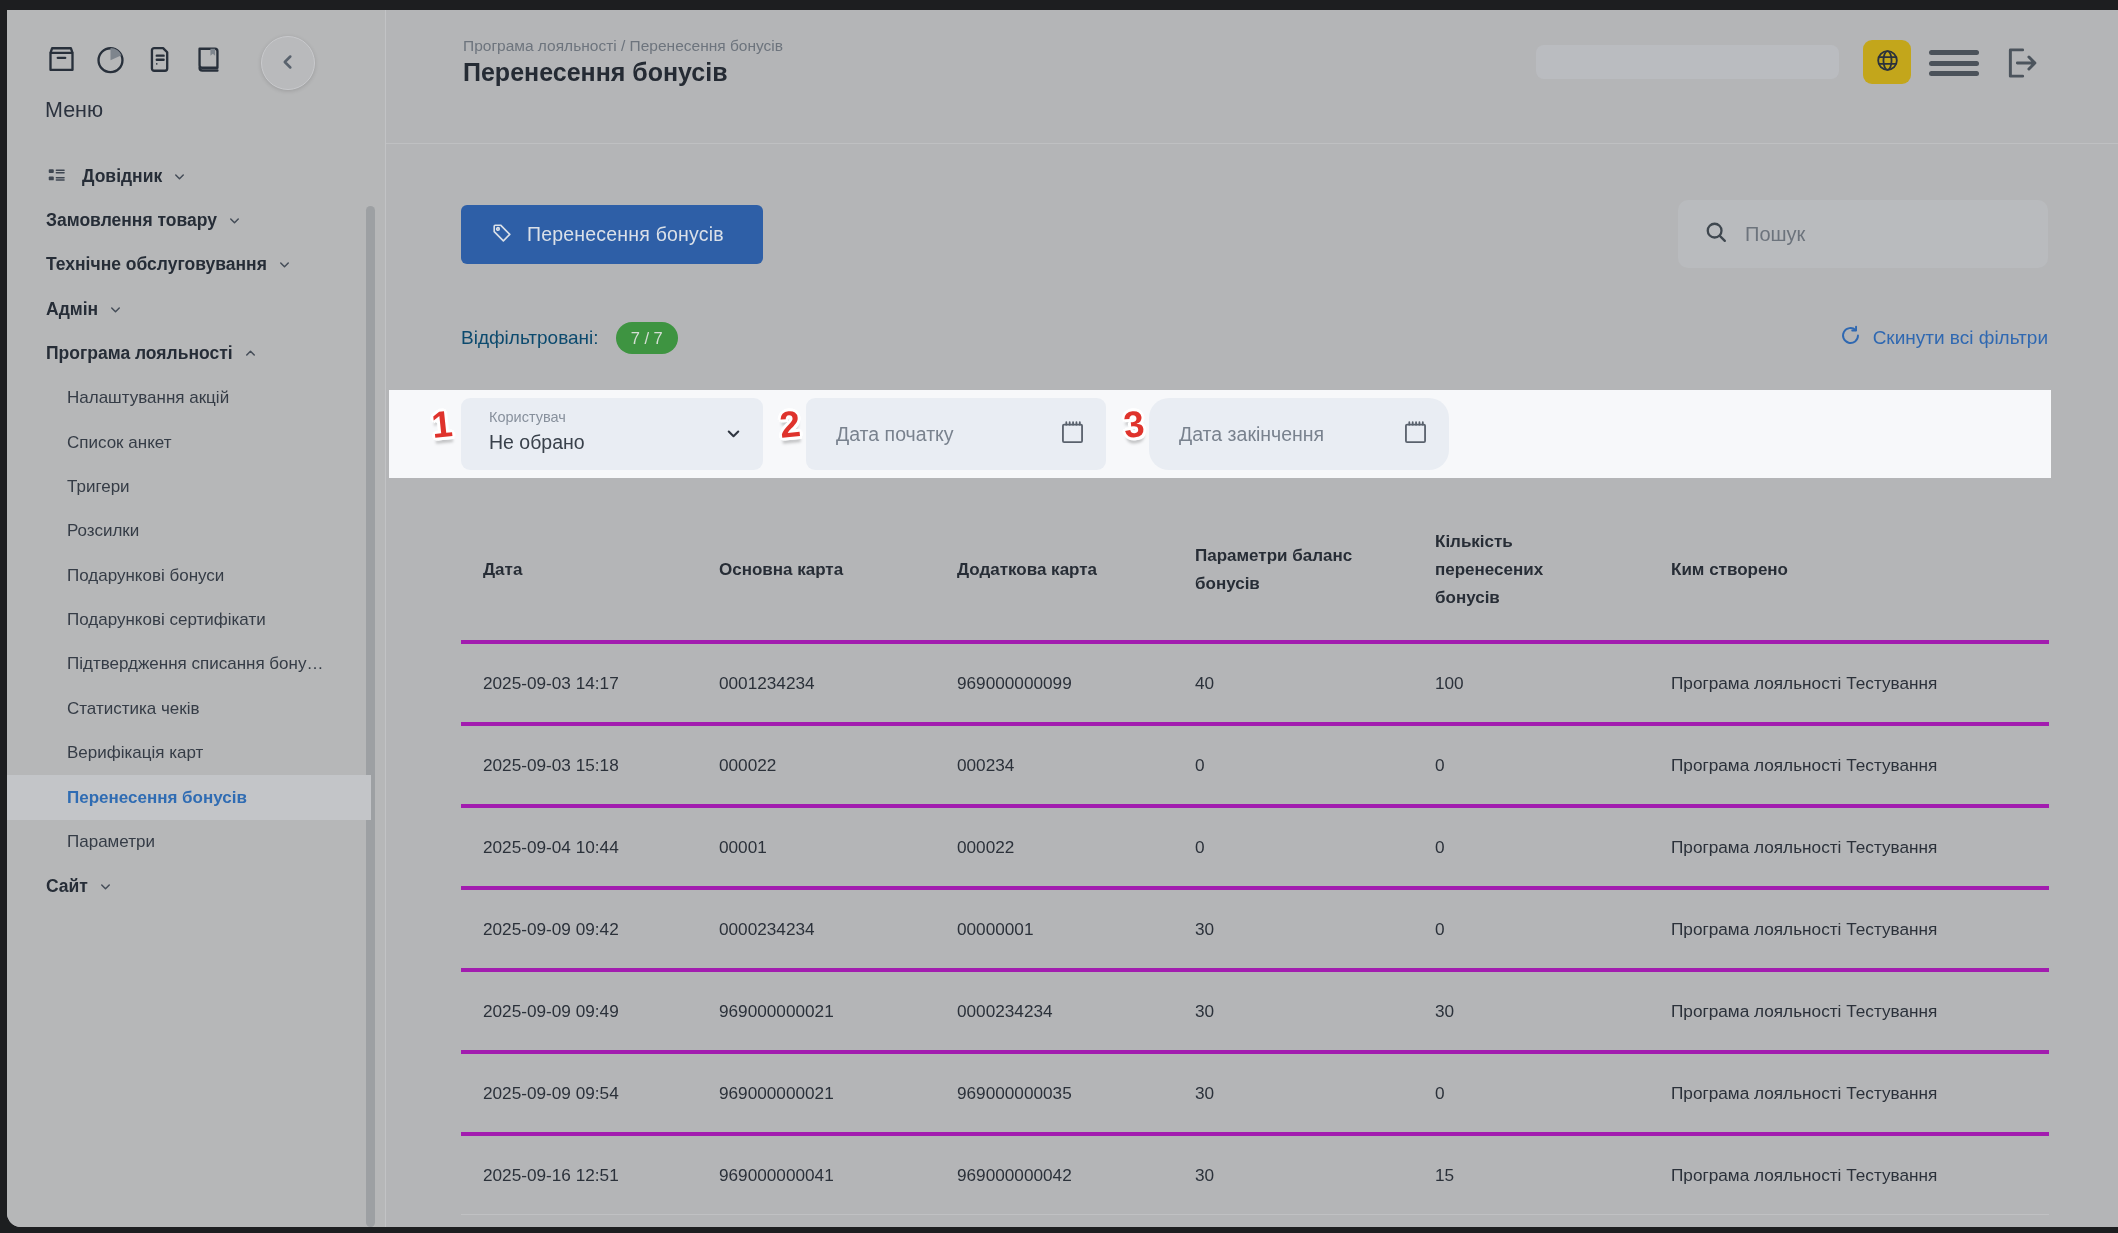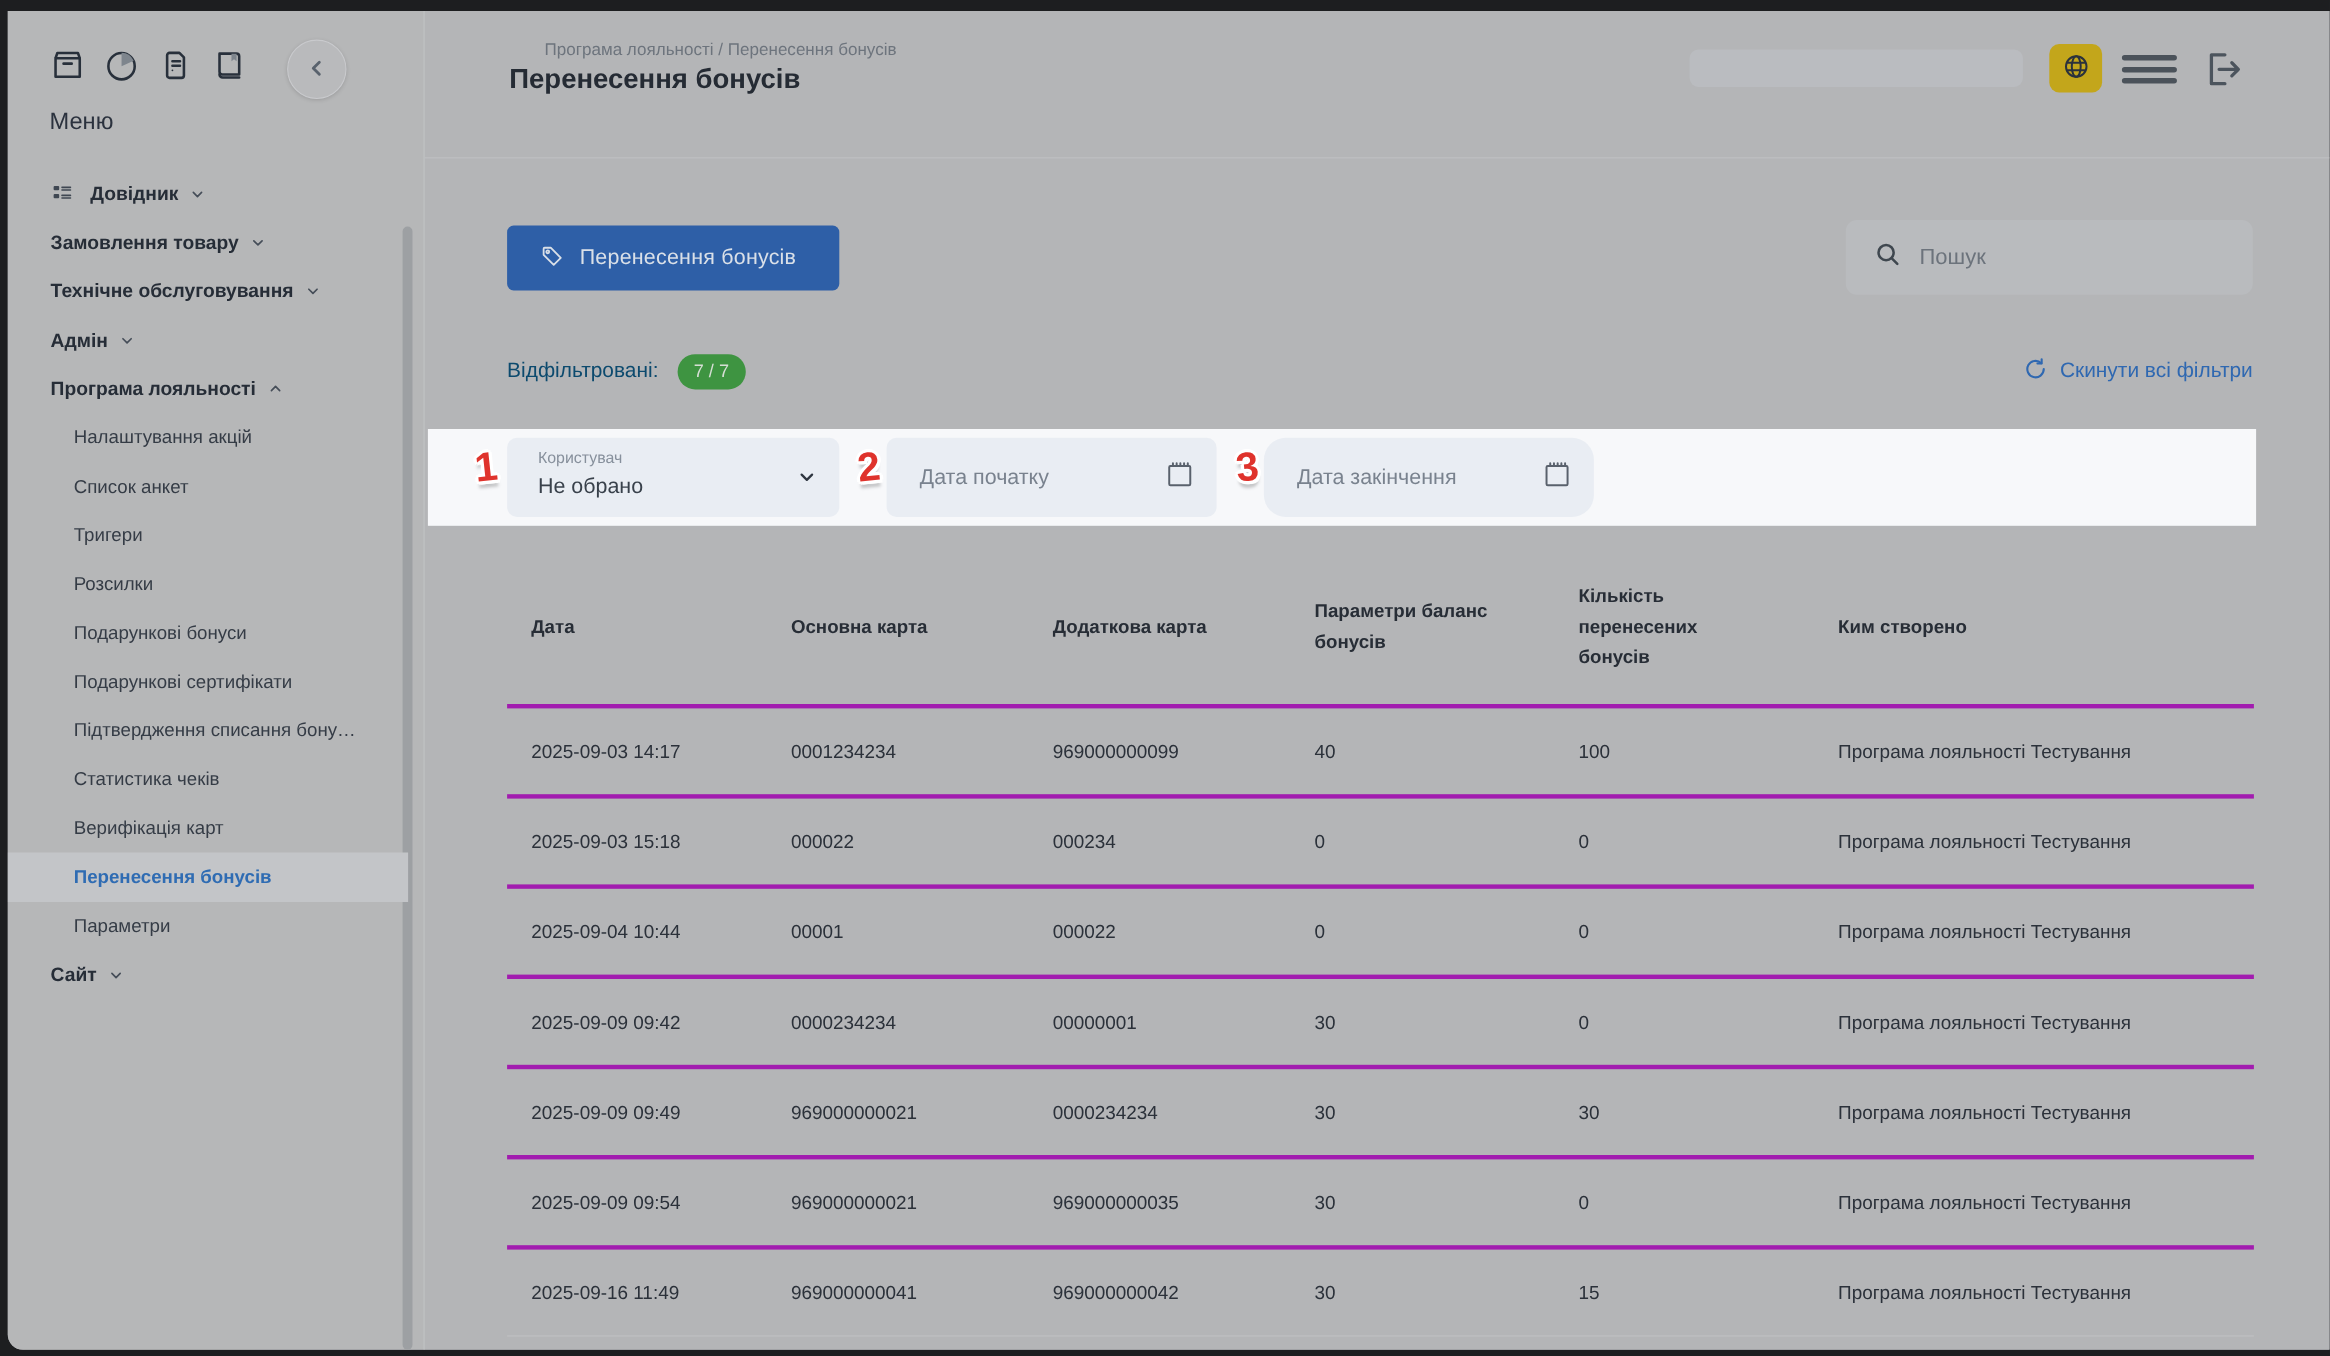--- a/index.html
+++ b/index.html
@@ -23,21 +23,21 @@
   .nav-sub.active{background:#c3c5c8;color:#2f6cb3;font-weight:bold;margin-right:-8px;}
   .chev{display:flex;color:#454d58;}
 
   
   .collapse-btn{position:absolute;left:254px;top:26px;width:54px;height:54px;border-radius:50%;
     background:#b9babc;border:1px solid #c9cacd;display:flex;align-items:center;justify-content:center;
     box-shadow:0 1px 4px rgba(0,0,0,.15);padding:0;cursor:pointer;}
 
   
   .main{position:absolute;left:378px;top:0;right:0;bottom:0;background:#b4b5b7;border-left:1px solid #c2c3c5;}
-  .breadcrumb{position:absolute;left:77px;top:27px;font-size:15.5px;color:#6d747d;margin-left:32px;}
+  .breadcrumb{position:absolute;left:77px;top:27px;font-size:15.5px;color:#6d747d;}
   .page-title{position:absolute;left:77px;top:48px;font-size:25px;font-weight:bold;color:#252b34;}
   .user-box{position:absolute;left:1150px;top:35px;width:303px;height:34px;border-radius:8px;background:#babcc0;}
   .globe-btn{position:absolute;left:1477px;top:30px;width:48px;height:44px;border-radius:9px;background:#c3a61b;
     display:flex;align-items:center;justify-content:center;border:none;padding:0;cursor:pointer;color:#2b323c;}
   .burger{position:absolute;left:1543px;top:40px;width:50px;height:26px;display:flex;flex-direction:column;
     justify-content:space-between;cursor:pointer;background:none;border:none;padding:0;}
   .burger i{display:block;height:5px;border-radius:2.5px;background:#4b525a;}
   .logout-btn{position:absolute;left:1612px;top:31px;width:44px;height:44px;background:none;border:none;padding:0;
     cursor:pointer;color:#4c545d;display:flex;align-items:center;justify-content:center;}
   .hdr-divider{position:absolute;left:0;right:0;top:133px;height:1px;background:#bfc0c2;}
@@ -380,21 +380,21 @@
         </div>
         <div class="trow tbody-row">
           <span>2025-09-09 09:54</span>
           <span>969000000021</span>
           <span>969000000035</span>
           <span>30</span>
           <span>0</span>
           <span>Програма лояльності Тестування</span>
         </div>
         <div class="trow tbody-row">
-          <span>2025-09-16 11:49</span>
+          <span>2025-09-16 12:51</span>
           <span>969000000041</span>
           <span>969000000042</span>
           <span>30</span>
           <span>15</span>
           <span>Програма лояльності Тестування</span>
         </div>
       </div>
     </main>
   </div>
 </div>

